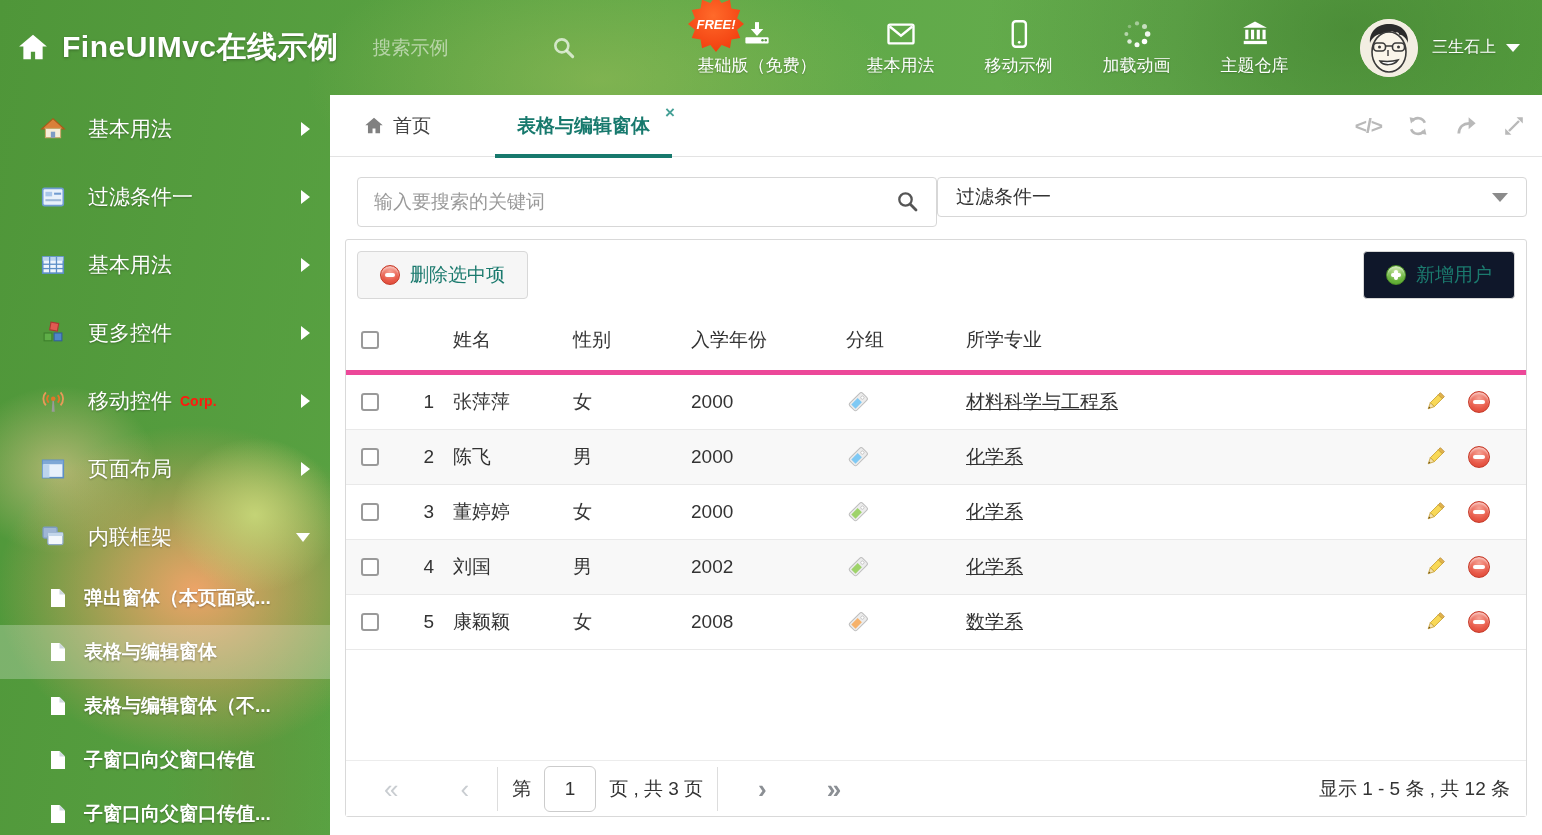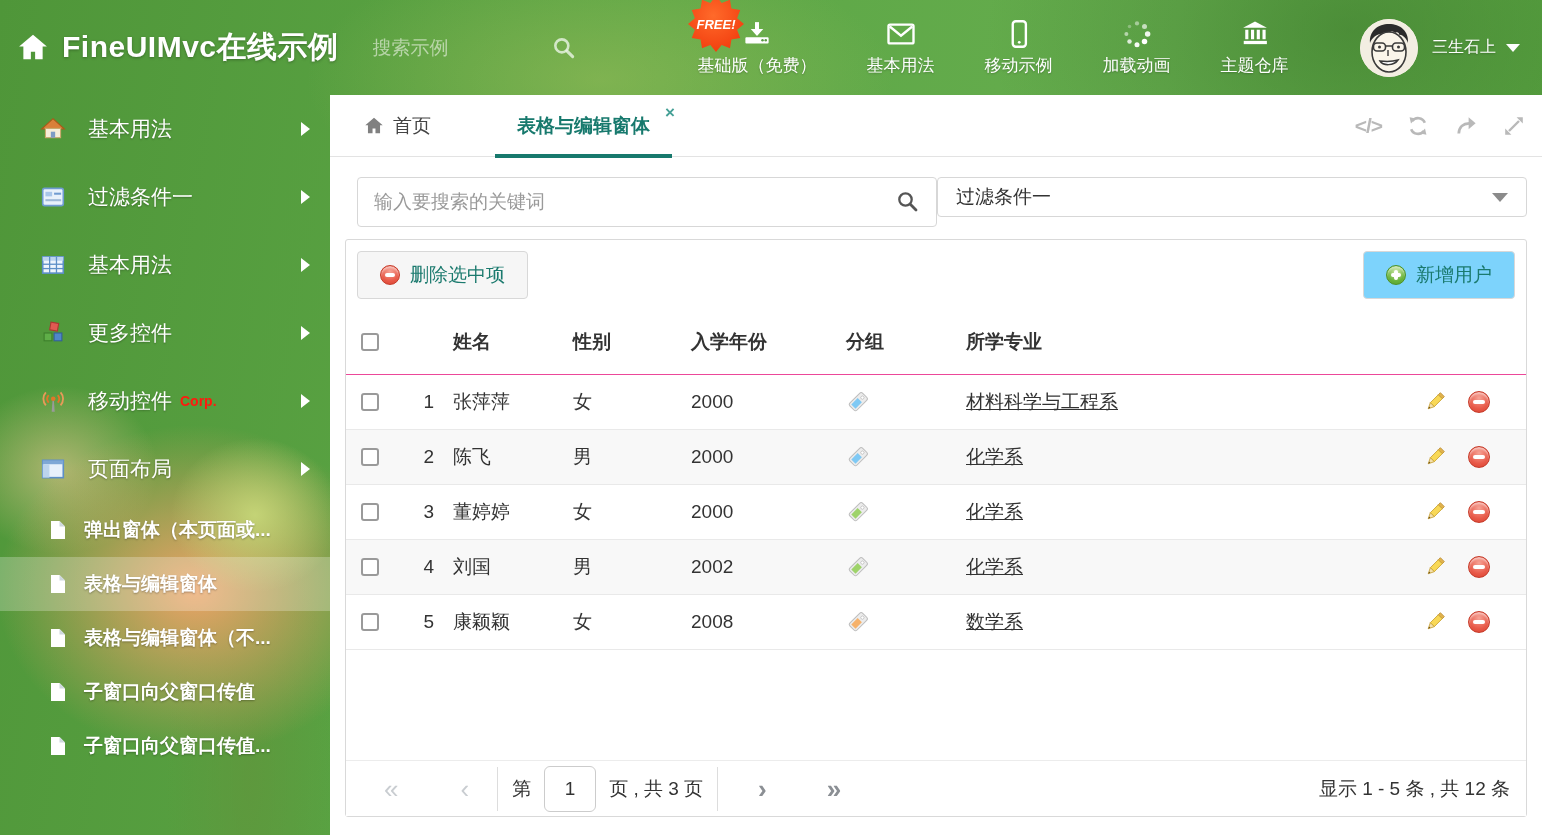--- a/index.html
+++ b/index.html
@@ -84,28 +84,28 @@
   .search-box input { flex:1; border:none; outline:none; font-size:19px; color:#333; font-family:inherit; }
   .search-box input::placeholder { color:#9a9a9a; }
   .search-box svg { width:24px; height:24px; flex:none; }
   .dropdown { width:590px; height:40px; border:1px solid #d7d7d7; border-radius:4px; background:#fff; display:flex; align-items:center; padding:0 18px; cursor:pointer; }
   .dropdown-value { font-size:19px; color:#333; flex:1; }
   .dropdown .caret { width:0; height:0; border-left:8px solid transparent; border-right:8px solid transparent; border-top:9px solid #8b8b8b; }
 
   
   .panel { margin:12px 15px 0 15px; height:578px; border:1px solid #d9d9d9; border-radius:3px; position:relative; background:#fff; }
   .panel-toolbar { padding:11px 11px 10px 11px; display:flex; align-items:center; }
-  .btn { height:48px; display:flex; align-items:center; padding:0 22px; border:1px solid #d8d8d8; border-radius:4px; cursor:pointer; background:#7dd3fc; }
+  .btn { height:48px; display:flex; align-items:center; padding:0 22px; border:1px solid #d8d8d8; border-radius:4px; cursor:pointer; background:#0f172a; }
   .btn-delete { background:#f6f6f6; }
   .btn-add { margin-left:auto; }
   .btn-label { font-size:19px; color:#1b7a6e; margin-left:10px; }
 
   
   .thead, .trow { display:flex; align-items:center; }
-  .thead { height:66px; border-bottom:1px solid #ec4899;font-weight:bold; }
+  .thead { height:66px; border-bottom:5px solid #ec4899; }
   .trow { height:55px; border-bottom:1px solid #e9e9e9; }
   .trow.alt { background:#f8f8f8; }
   .c { flex:none; display:flex; align-items:center; font-size:19px; color:#333; }
   .c-check { width:88px; padding-left:15px; }
   .c-idx { width:40px; justify-content:flex-end; margin-left:-40px; }
   .c-name { width:139px; padding-left:19px; }
   .c-gender { width:118px; }
   .c-year { width:155px; }
   .c-group { width:118px; }
   .c-major { flex:1; min-width:0; padding-left:2px; }
@@ -286,20 +286,29 @@
     </div>
     <div class="snav-item">
       <svg viewBox="0 0 24 24">
         <rect x="2.5" y="4" width="19" height="16" fill="#e8f1fb" stroke="#5d8fc7" stroke-width="1.5"></rect>
         <rect x="2.5" y="4" width="19" height="3.6" fill="#7fa8d6"></rect>
         <rect x="2.5" y="7.6" width="6.2" height="12.4" fill="#bcd4ee"></rect>
       </svg>
       <span class="snav-label">页面布局</span>
       <span class="arr-r"></span>
     </div>
+    <div class="snav-item">
+      <svg viewBox="0 0 24 24">
+        <rect x="2.8" y="3" width="13" height="10" rx="1.4" fill="#9fb6d4" stroke="#7d9cc0" stroke-width="1.2"></rect>
+        <rect x="7.2" y="8" width="14" height="11" rx="1.4" fill="#f4f8fc" stroke="#8fa9c6" stroke-width="1.2"></rect>
+        <rect x="7.2" y="8" width="14" height="3.1" fill="#c3d6ea"></rect>
+      </svg>
+      <span class="snav-label">内联框架</span>
+      <span class="arr-d"></span>
+    </div>
 
     <div class="snav-sub">
       <svg viewBox="0 0 20 20">
           <path d="M3 1h8.5L17 6.5V19H3z" fill="#fff"></path>
           <polygon points="11.5,1 17,6.5 11.5,6.5" fill="#cfd8de"></polygon>
         </svg>
       <span class="snav-label">弹出窗体（本页面或...</span>
     </div>
     <div class="snav-sub selected">
       <svg viewBox="0 0 20 20">

